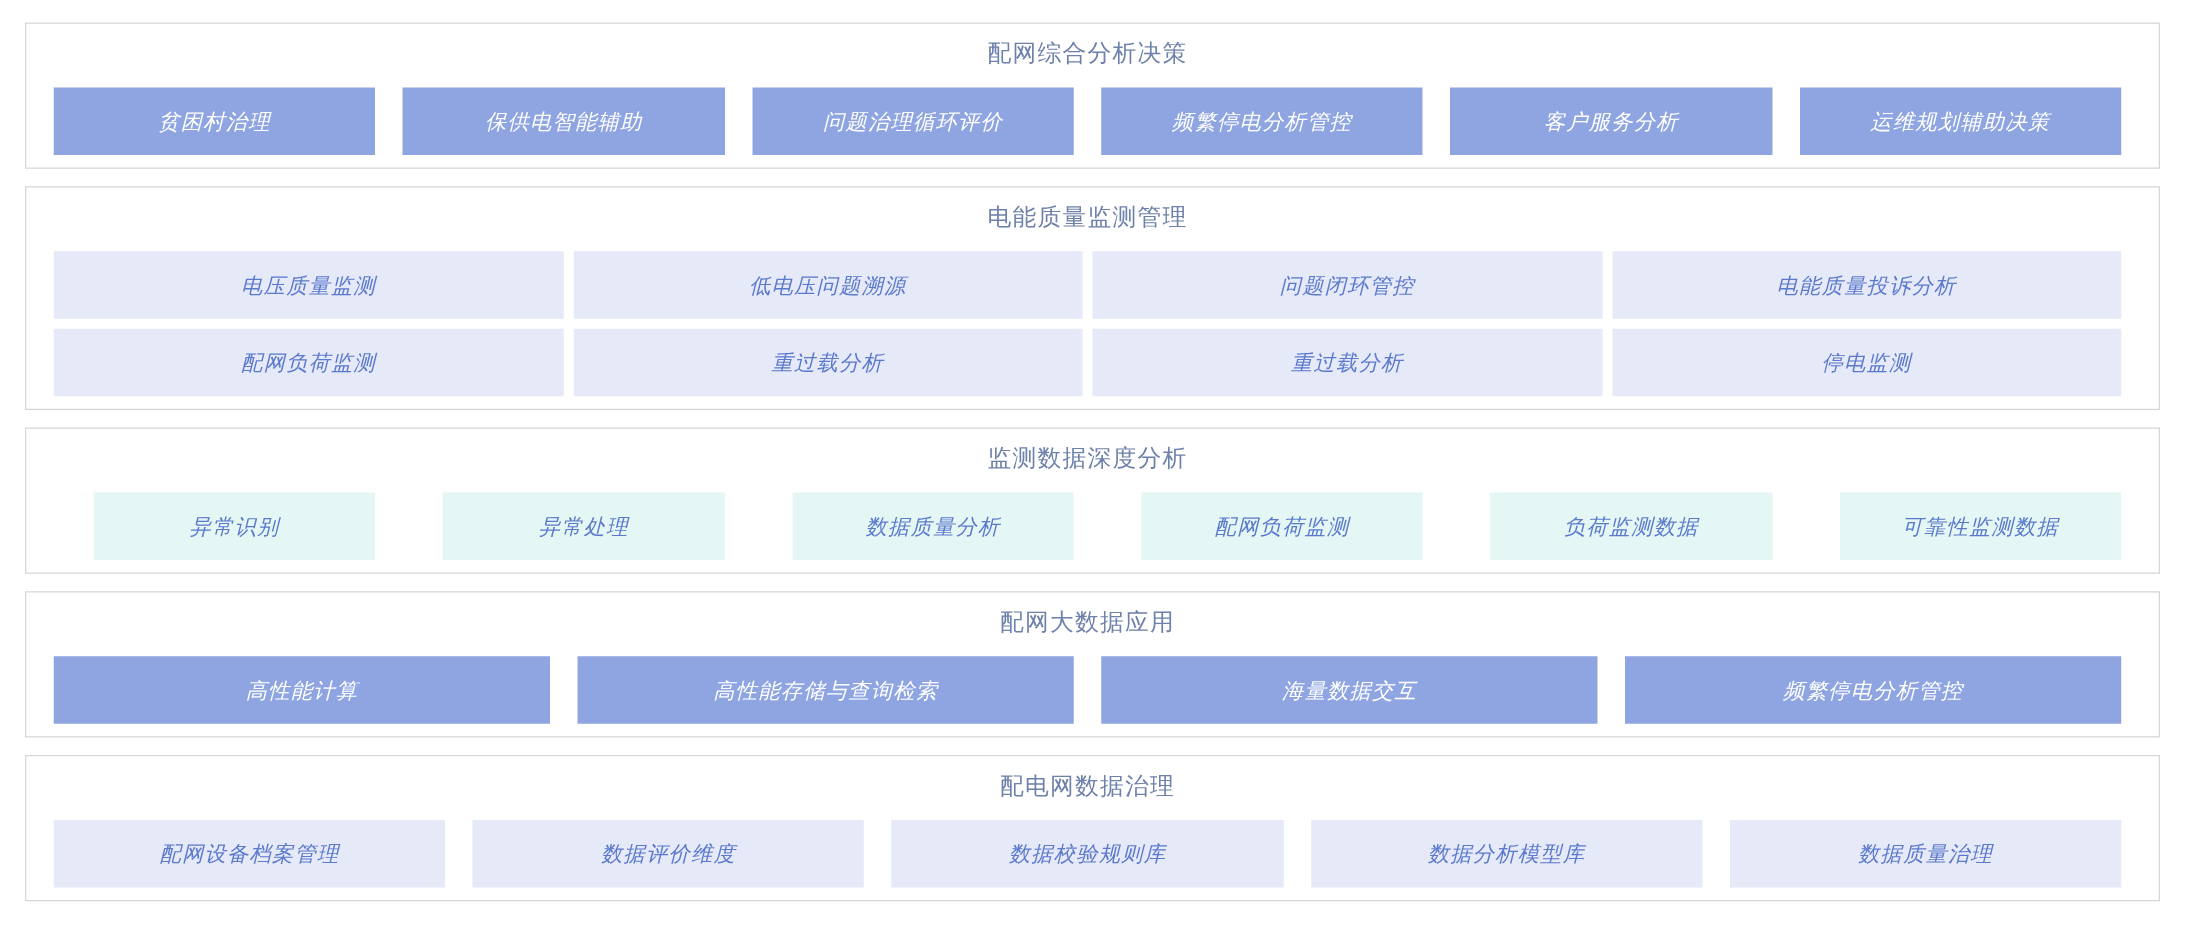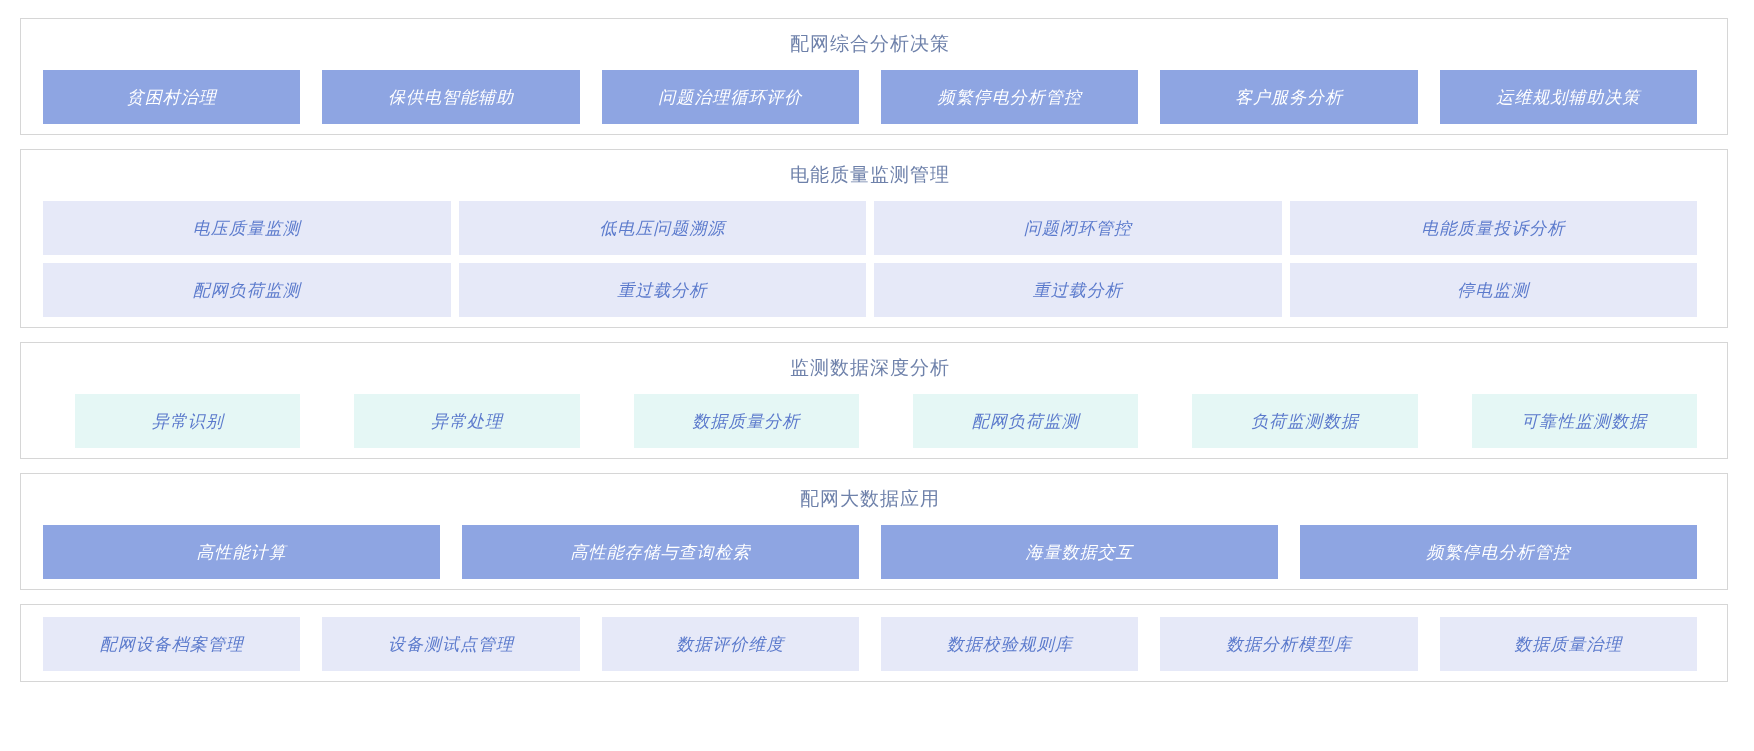--- a/index.html
+++ b/index.html
@@ -97,22 +97,22 @@
     <section class="panel">
       <div class="panel-title">配网大数据应用</div>
       <div class="row">
         <div class="tile tile--solid">高性能计算</div>
         <div class="tile tile--solid">高性能存储与查询检索</div>
         <div class="tile tile--solid">海量数据交互</div>
         <div class="tile tile--solid">频繁停电分析管控</div>
       </div>
     </section>
     <section class="panel">
+      <div class="panel-title">配电网数据治理</div>
       <div class="row">
         <div class="tile tile--lavender">配网设备档案管理</div>
-        <div class="tile tile--lavender">设备测试点管理</div>
         <div class="tile tile--lavender">数据评价维度</div>
         <div class="tile tile--lavender">数据校验规则库</div>
         <div class="tile tile--lavender">数据分析模型库</div>
         <div class="tile tile--lavender">数据质量治理</div>
       </div>
     </section>
   </div>
 
 </body></html>

